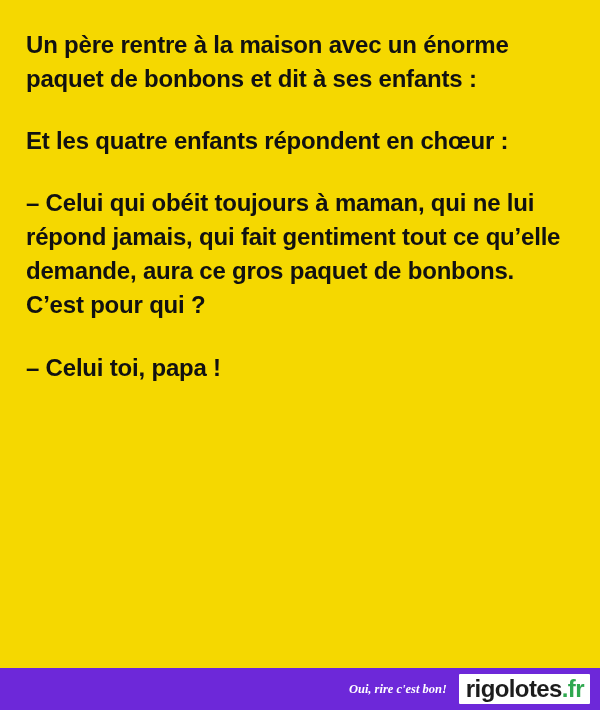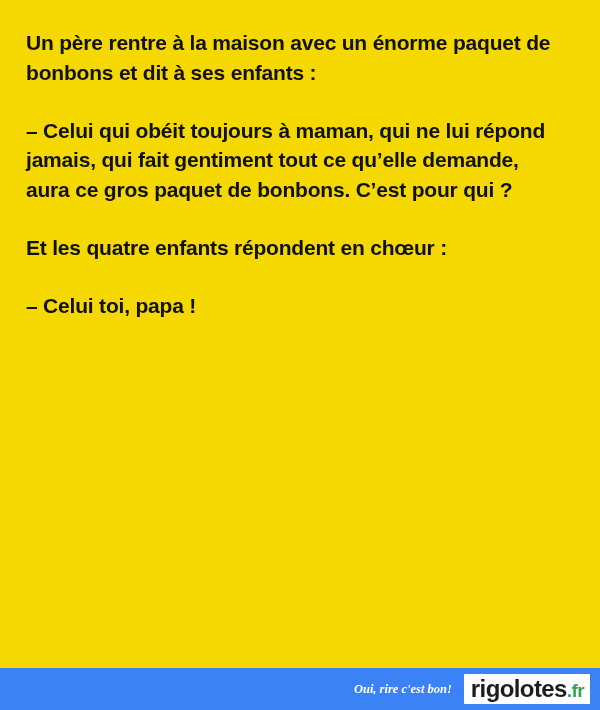--- a/index.html
+++ b/index.html
@@ -25,36 +25,36 @@
     left: 0;
     top: 0;
     width: 600px;
     padding: 28px 26px 0 26px;
     box-sizing: border-box;
   }
   .para {
     color: #111111;
     font-family: "Liberation Sans", sans-serif;
     font-weight: bold;
-    font-size: 21px;
+    font-size: 24px;
     line-height: 1.42;
     letter-spacing: -0.2px;
     margin: 0 8px 28px 0;
     white-space: pre-line;
   }
   .para:last-child {
     margin-bottom: 0;
   }
   .footer {
     position: absolute;
     left: 0;
     bottom: 0;
     width: 600px;
     height: 42px;
-    background: #3b82f6;
+    background: #6d28d9;
     display: flex;
     align-items: center;
     justify-content: flex-end;
     padding-right: 10px;
     box-sizing: border-box;
   }
   .footer-tagline {
     color: #ffffff;
     font-family: "Liberation Serif", serif;
     font-style: italic;
@@ -75,34 +75,34 @@
     font-family: "Liberation Sans", sans-serif;
     font-weight: bold;
     font-size: 24px;
     letter-spacing: -0.6px;
     line-height: 1;
   }
   .logo-tld {
     color: #2fa84f;
     font-family: "Liberation Sans", sans-serif;
     font-weight: bold;
-    font-size: 19px;
+    font-size: 24px;
     letter-spacing: -0.6px;
     line-height: 1;
   }
 </style>
 </head>
 <body>
 
 <div class="card">
 
   <div class="joke-body">
     <p class="para">Un père rentre à la maison avec un énorme paquet de bonbons et dit à ses enfants :</p>
+    <p class="para">Et les quatre enfants répondent en chœur :</p>
     <p class="para">– Celui qui obéit toujours à maman, qui ne lui répond jamais, qui fait gentiment tout ce qu’elle demande, aura ce gros paquet de bonbons. C’est pour qui ?</p>
-    <p class="para">Et les quatre enfants répondent en chœur :</p>
     <p class="para">– Celui toi, papa !</p>
   </div>
 
   <div class="footer">
     <span class="footer-tagline">Oui, rire c'est bon!</span>
     <span class="logo">
       <span class="logo-main">rigolotes</span>
         <span class="logo-tld">.fr</span>
     </span>
   </div>

